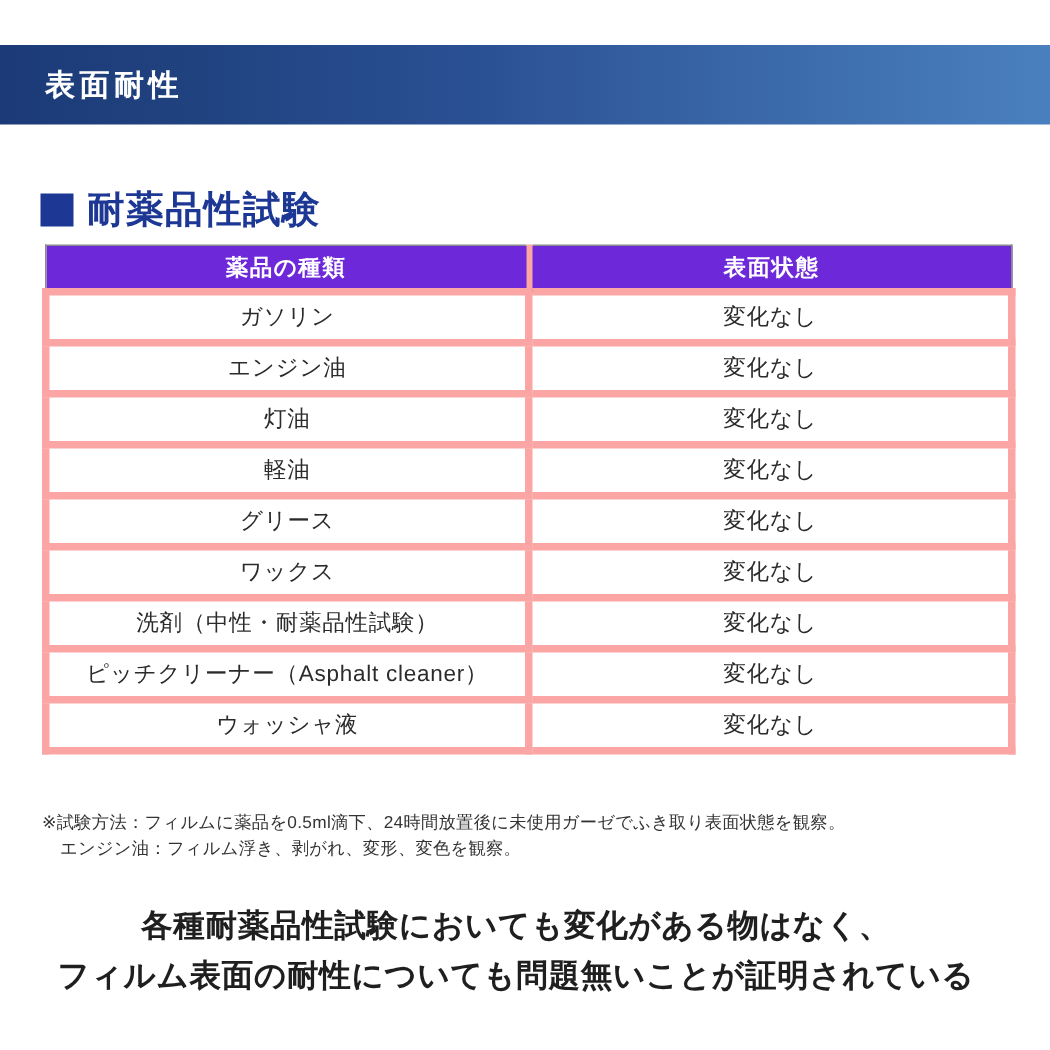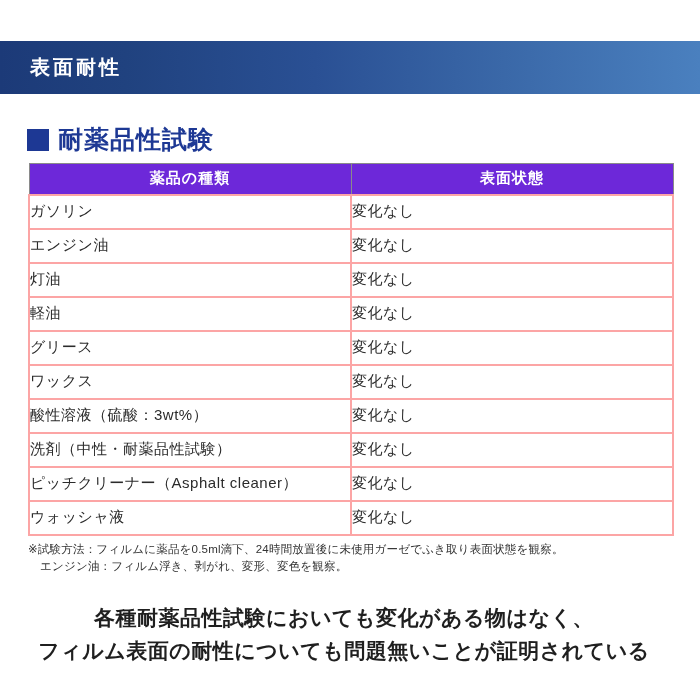--- a/index.html
+++ b/index.html
@@ -4,21 +4,21 @@
 <style>
   * { margin:0; padding:0; box-sizing:border-box; }
   html,body { width:700px; height:700px; background:#ffffff;
     font-family:"Liberation Sans","DejaVu Sans",sans-serif; color:#2b2b2b; }
   .page { position:relative; width:700px; height:700px; overflow:hidden; background:#fff; }
 
   
   .banner {
     position:absolute; top:30px; left:0; width:700px; height:53px;
     background:linear-gradient(90deg,#1c3a78 0%,#20427f 18%,#2a5094 45%,#3a68a8 72%,#4a80bf 100%);
-    display:flex; align-items:center; padding-left:30px;margin-top:11px;
+    display:flex; align-items:center; padding-left:30px;
   }
   .banner-title {
     color:#ffffff; font-size:20px; font-weight:bold; letter-spacing:3px;
   }
 
   
   .section-heading {
     position:absolute; top:123px; left:27px;
     display:flex; align-items:center;
   }
@@ -34,24 +34,24 @@
     position:absolute; top:163px; left:28px; width:644px;
     border-collapse:collapse; table-layout:fixed;
   }
   .chem-table col { width:322px; }
   .chem-table th {
     background:#6d28d9; color:#ffffff; font-size:15px; font-weight:bold;
     height:31px; text-align:center; vertical-align:middle;
     border:1px solid #8a8a8a; border-bottom:1px solid #8a8a8a;
     letter-spacing:1px;
   }
-  .chem-table th + th { border-left:1px solid #fca5a5; }
+  .chem-table th + th { border-left:4px solid #fca5a5; }
   .chem-table td {
-    height:34px; text-align:left; vertical-align:middle;
-    font-size:15px; color:#2b2b2b; border:2px solid #fca5a5;
+    height:34px; text-align:center; vertical-align:middle;
+    font-size:15px; color:#2b2b2b; border:5px solid #fca5a5;
     letter-spacing:0.5px;
   }
 
   
   .footnote {
     position:absolute; top:541px; left:28px; width:644px;
     font-size:11.5px; color:#333333; line-height:17px; letter-spacing:0.2px;
   }
   .footnote-line2 { padding-left:12px; }
 
@@ -106,24 +106,20 @@
       </tr>
       <tr>
         <td>グリース</td>
         <td>変化なし</td>
       </tr>
       <tr>
         <td>ワックス</td>
         <td>変化なし</td>
       </tr>
       <tr>
-        <td>酸性溶液（硫酸：3wt%）</td>
-        <td>変化なし</td>
-      </tr>
-      <tr>
         <td>洗剤（中性・耐薬品性試験）</td>
         <td>変化なし</td>
       </tr>
       <tr>
         <td>ピッチクリーナー（Asphalt cleaner）</td>
         <td>変化なし</td>
       </tr>
       <tr>
         <td>ウォッシャ液</td>
         <td>変化なし</td>

